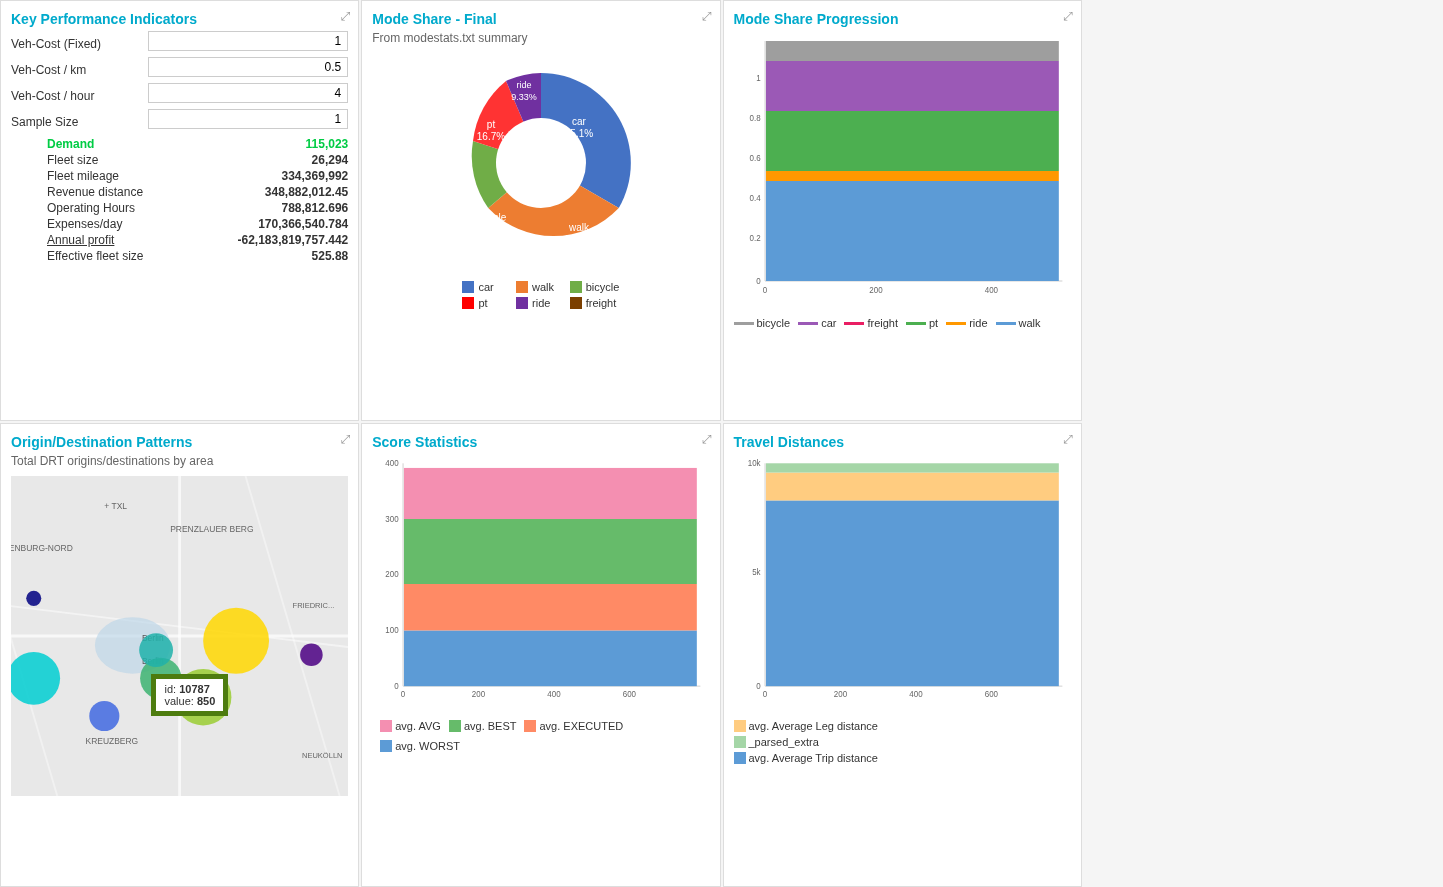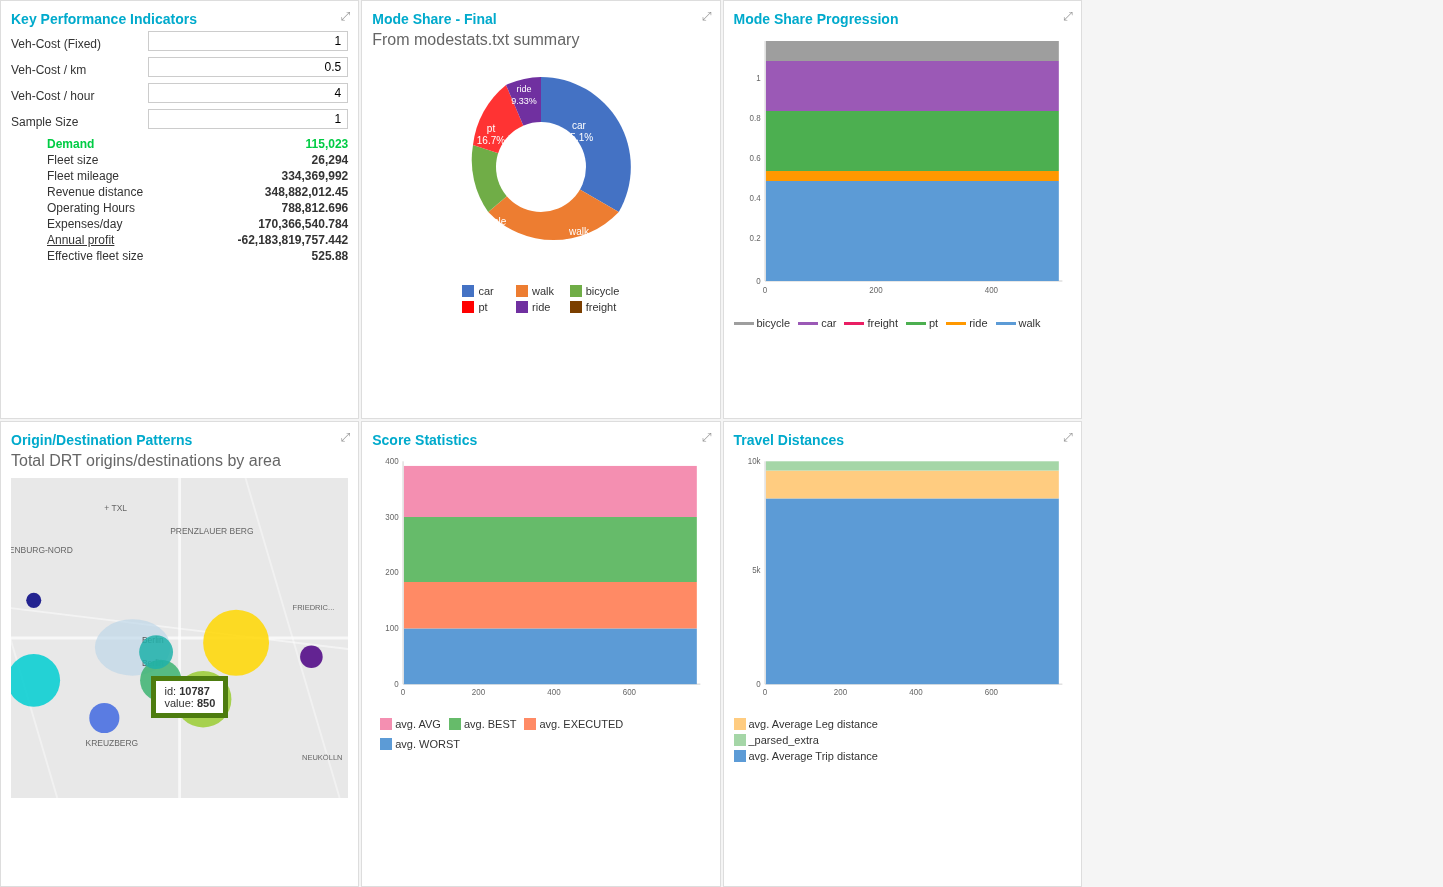--- a/index.html
+++ b/index.html
@@ -1,20 +1,20 @@
 <!DOCTYPE html>
 <html><head>
   <meta charset="utf-8">
   <style>
     * { box-sizing: border-box; margin: 0; padding: 0; }
     body { font-family: Arial, sans-serif; font-size: 12px; background: #f5f5f5; color: #333; }
     .dashboard { display: grid; grid-template-columns: 1fr 1fr 1fr 1fr; grid-template-rows: auto auto; gap: 2px; width: 1443px; height: 887px; }
     .panel { background: white; border: 1px solid #ddd; padding: 10px; position: relative; overflow: hidden; }
     .panel-title { font-size: 14px; font-weight: bold; color: #00aacc; margin-bottom: 4px; }
-    .panel-subtitle { font-size: 16px; color: #666; margin-bottom: 8px; }
+    .panel-subtitle { font-size: 12px; color: #666; margin-bottom: 8px; }
     .expand-icon { position: absolute; top: 8px; right: 8px; color: #999; font-size: 12px; cursor: pointer; }
 
     
     .kpi-table { width: 100%; }
     .kpi-row { display: flex; align-items: flex-end; margin-bottom: 6px; }
     .kpi-label { flex: 1; font-size: 12px; color: #333; }
     .kpi-input { width: 200px; border: 1px solid #ccc; text-align: right; padding: 2px 6px; font-size: 12px; background: white; }
     .kpi-section { margin-top: 8px; }
     .kpi-data-row { display: flex; justify-content: space-between; margin-bottom: 2px; font-size: 12px; padding-left: 36px; }
     .kpi-data-label { color: #333; }

